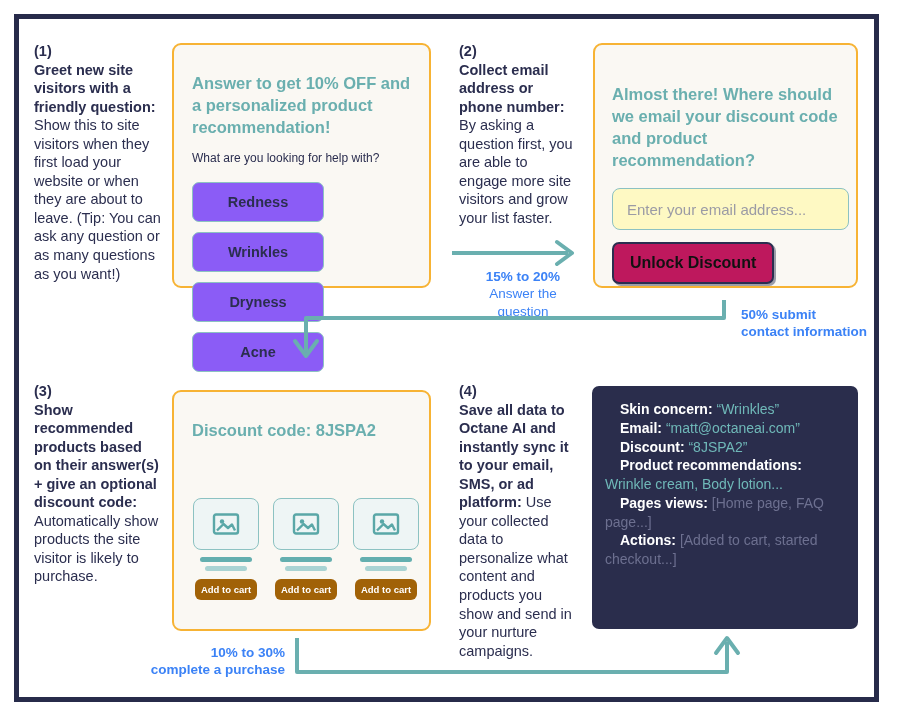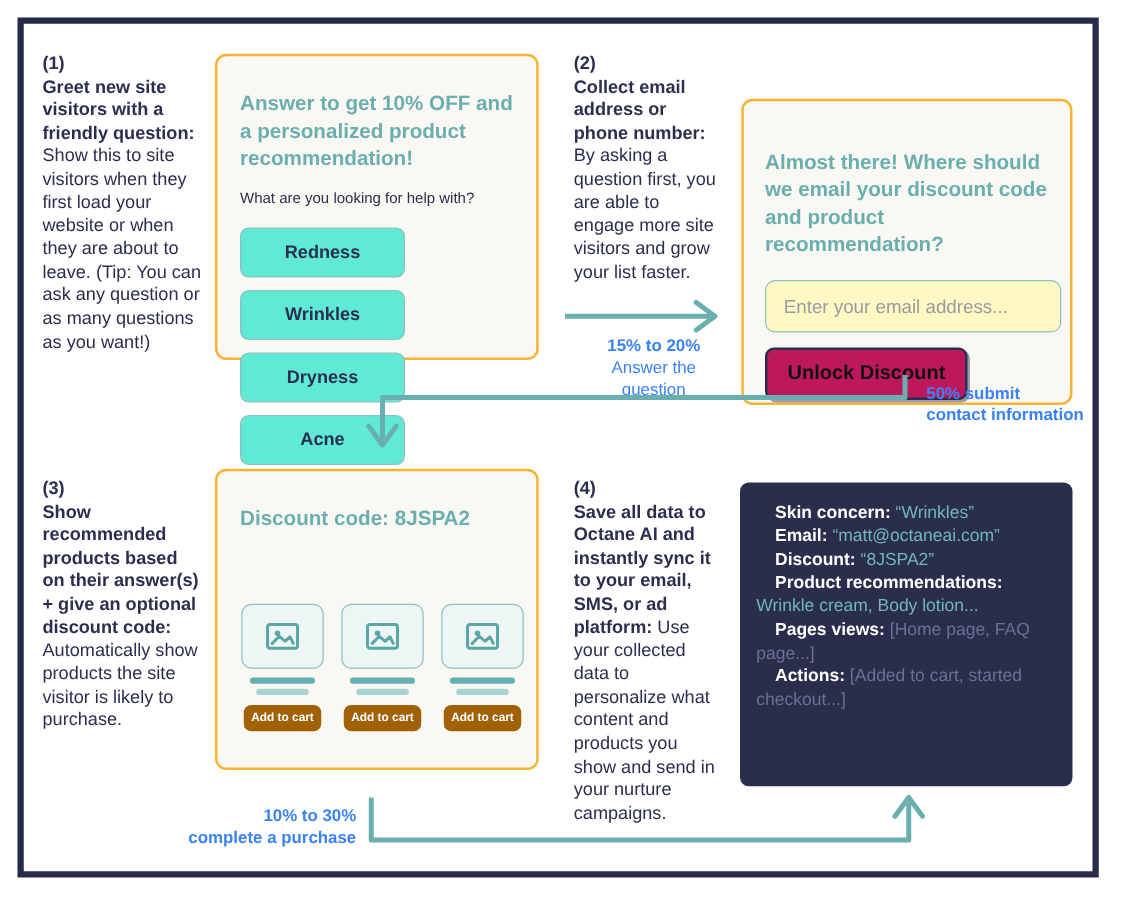--- a/index.html
+++ b/index.html
@@ -70,21 +70,21 @@
 
   
   .choices {
     display: flex;
     flex-wrap: wrap;
     gap: 10px 12px;
   }
   .choice {
     width: 132px;
     height: 40px;
-    background: #5eead4;
+    background: #8b5cf6;
     border: 1.5px solid #8cc2c2;
     border-radius: 7px;
     display: flex;
     align-items: center;
     justify-content: center;
     color: #2b2e4f;
     font-size: 14.5px;
     font-weight: bold;
     box-sizing: border-box;
   }
@@ -210,21 +210,21 @@
       <div class="choice">Dryness</div>
       <div class="choice">Acne</div>
     </div>
   </div>
 
   <div class="step" style="left:459px; top:42px; width:120px;">
     <span class="num">(2)</span>
     <span class="lead">Collect email address or phone number:</span><span class="body"> By asking a question first, you are able to engage more site visitors and grow your list faster.</span>
   </div>
 
-  <div class="card" style="left:593px; top:43px; width:265px; height:245px;margin-top:36px;">
+  <div class="card" style="left:593px; top:43px; width:265px; height:245px;">
     <div class="card-title" style="position:absolute; left:17px; top:39px; width:238px;">Almost there! Where should we email your discount code and product recommendation?</div>
     <div style="position:absolute; left:17px; top:143px;">
       <input class="email-input" type="text" placeholder="Enter your email address..." style="">
       <div>
         <button class="cta">Unlock Discount</button>
       </div>
     </div>
   </div>
 
   <svg class="conn" style="left:452px; top:238px; width:130px; height:30px;" viewBox="0 0 130 30">
@@ -243,21 +243,21 @@
   <div class="conn-label" style="left:741px; top:306px; width:130px;">
     <span class="b">50% submit</span><br>
     <span class="b">contact information</span>
   </div>
 
   <div class="step" style="left:34px; top:382px; width:128px;">
     <span class="num">(3)</span>
     <span class="lead">Show recommended products based on their answer(s) + give an optional discount code:</span><span class="body"> Automatically show products the site visitor is likely to purchase.</span>
   </div>
 
-  <div class="card" style="left:172px; top:375px; width:259px; height:241px;">
+  <div class="card" style="left:172px; top:390px; width:259px; height:241px;">
     <div class="card-title" style="position:absolute; left:18px; top:28px; width:230px;">Discount code: 8JSPA2</div>
 
     <div class="products" style="position:absolute; left:19px; top:106px;">
       <div class="product">
         <div class="thumb">
           <svg width="28" height="24" viewBox="0 0 28 24">
             <rect x="2" y="2.5" width="24" height="19" rx="2" fill="none" stroke="#5aa7a7" stroke-width="2.4"></rect>
             <circle cx="10" cy="9.5" r="2.2" fill="#5aa7a7"></circle>
             <polyline points="5,18.5 11.5,12 16,16 20,12.5 23,18.5" fill="none" stroke="#5aa7a7" stroke-width="2.4" stroke-linejoin="round"></polyline>
           </svg>

